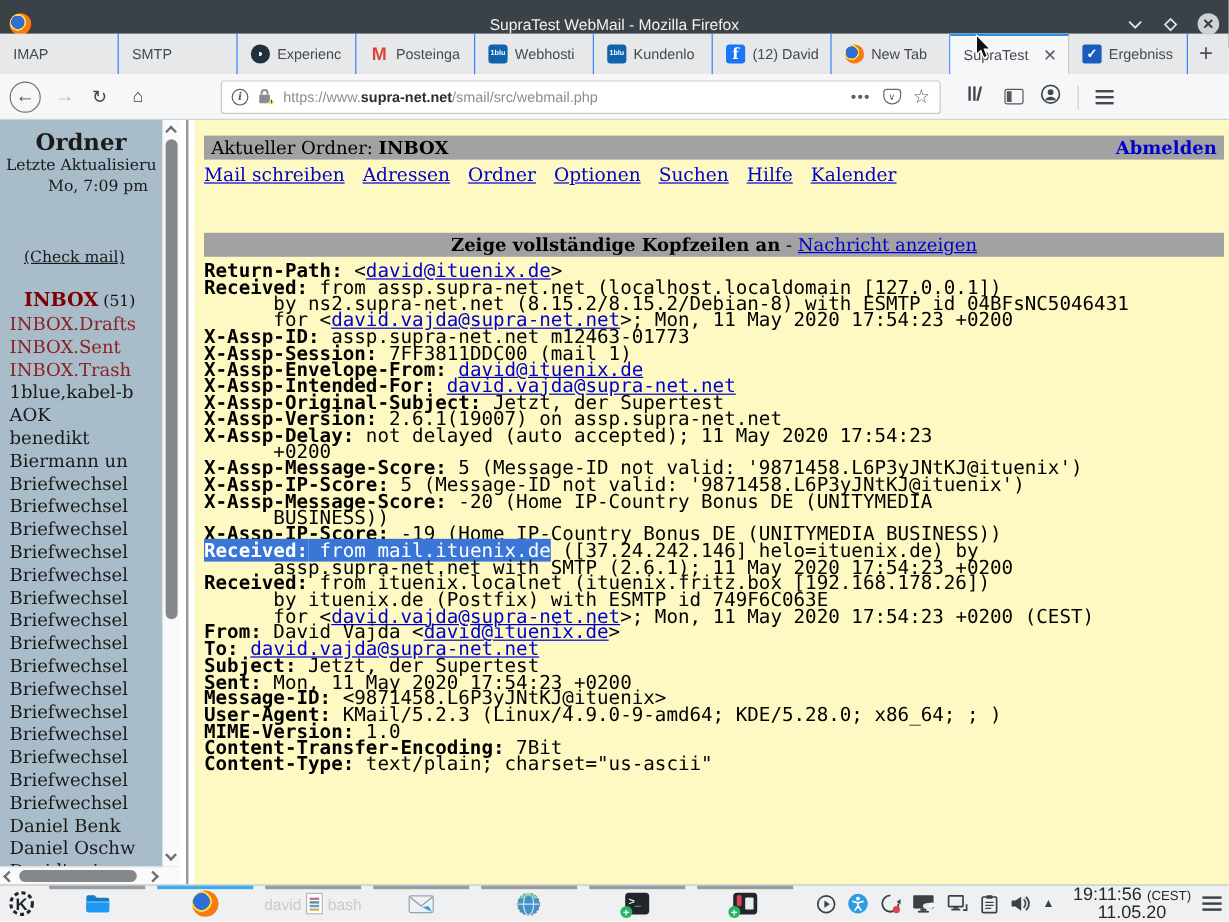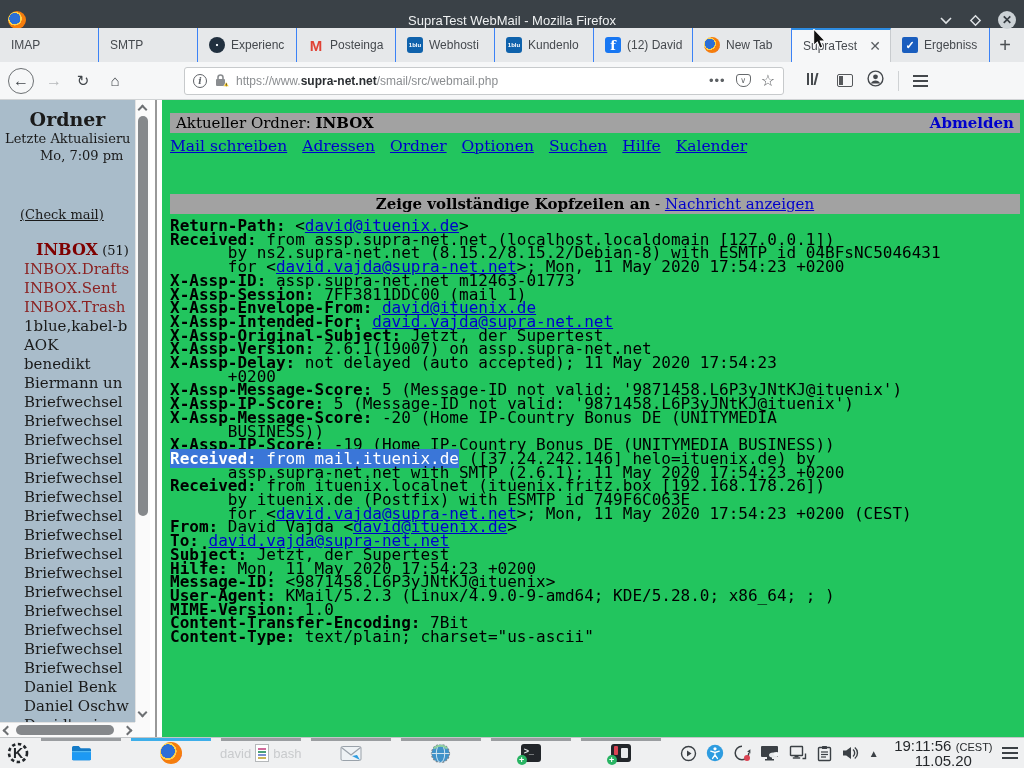--- a/index.html
+++ b/index.html
@@ -51,40 +51,40 @@
 .sidebar-toggle { width:16px; height:13px; border:1.8px solid #55585b; border-radius:2px; position:relative; }
 .sidebar-toggle::before { content:''; position:absolute; left:1px; top:1px; bottom:1px; width:4px; background:#55585b; }
 
 
 .content { position:absolute; top:100px; bottom:31px; left:0; right:0; display:flex; }
 .sidebar { width:150px; position:relative; background:#a9bcca; flex:0 0 150px; }
 .sidebar-inner { position:absolute; left:0; top:0; right:15px; bottom:15px; overflow:hidden; font-family:"DejaVu Serif",serif; color:#1a1a1a; }
 .sb-title { font-weight:bold; font-size:19px; text-align:center; margin-top:8px; white-space:nowrap; }
 .sb-line { font-size:13px; white-space:nowrap; line-height:17px; }
 .sb-check { text-decoration:underline; }
-.folders { margin-top:17px;margin-left:16px; }
+.folders { margin-top:17px; }
 .folder { font-size:15px; line-height:19px; white-space:nowrap; padding-left:8px; }
 .folder.inbox { color:#7f0000; font-weight:bold; font-size:16px; padding-left:20px; }
 .folder.inbox .fcount { color:#111; font-weight:normal; font-size:13px; }
 .folder.special { color:#8b2222; }
 .vscroll { position:absolute; right:0; top:0; bottom:15px; width:15px; background:#fafafa; border-left:1px solid #e2e2e2; }
 .hscroll { position:absolute; left:0; right:15px; bottom:0; height:15px; background:#fafafa; border-top:1px solid #e2e2e2; }
 .scroll-corner { position:absolute; right:0; bottom:0; width:15px; height:15px; background:#fafafa; }
 .vthumb { position:absolute; left:2px; right:2px; top:16px; height:400px; background:#85888b; border-radius:5px; }
 .hthumb { position:absolute; top:2px; bottom:2px; left:16px; width:98px; background:#85888b; border-radius:5px; }
 .chev { position:absolute; width:7px; height:7px; border:solid #6d7073; border-width:0 2px 2px 0; }
 .chev-up { top:6px; left:3px; transform:rotate(-135deg); }
 .chev-dn { bottom:6px; left:3px; transform:rotate(45deg); }
 .chev-lf { left:4px; top:4px; transform:rotate(135deg); }
 .chev-rt { right:4px; top:4px; transform:rotate(-45deg); }
 .frame-divider { width:12px; background:#fff; position:relative; flex:0 0 12px; }
 .frame-divider::after { content:''; position:absolute; left:5px; top:0; bottom:0; width:2px; background:#999; }
 
 
-.main { flex:1; background:#22c55e; padding:13px 4px 0 8px; overflow:hidden; font-family:"DejaVu Serif",serif; }
+.main { flex:1; background:#fef9c3; padding:13px 4px 0 8px; overflow:hidden; font-family:"DejaVu Serif",serif; }
 .folder-bar { height:20px; background:#a2a2a2; display:flex; align-items:center; justify-content:space-between; padding:0 6px; font-size:15px; color:#000; }
 .folder-bar b { font-weight:bold; }
 .logout { color:#0000cc; font-weight:bold; }
 .menu-row { margin-top:4px; display:flex; gap:15px; font-size:15.5px; }
 .menu-row a, .wlink { color:#0000cc; text-decoration:underline; cursor:pointer; }
 .headers-bar { margin-top:39px; height:20px; background:#a2a2a2; text-align:center; font-size:15px; line-height:20px; color:#000; }
 .headers-bar b { font-weight:bold; }
 .headers { margin-top:5px; font-family:"DejaVu Sans Mono",monospace; font-size:16px; line-height:13.7px; color:#000; }
 .hline { white-space:pre; }
 .hb { font-weight:bold; }
@@ -317,21 +317,21 @@
         <div class="hline"><span>      BUSINESS))</span></div>
         <div class="hline"><span class="hb">X-Assp-IP-Score:</span><span> -19 (Home IP-Country Bonus DE (UNITYMEDIA BUSINESS))</span></div>
         <div class="hline"><span class="hb sel">Received:</span><span class="sel"> from mail.ituenix.de</span><span> ([37.24.242.146] helo=ituenix.de) by</span></div>
         <div class="hline"><span>      assp.supra-net.net with SMTP (2.6.1); 11 May 2020 17:54:23 +0200</span></div>
         <div class="hline"><span class="hb">Received:</span><span> from ituenix.localnet (ituenix.fritz.box [192.168.178.26])</span></div>
         <div class="hline"><span>      by ituenix.de (Postfix) with ESMTP id 749F6C063E</span></div>
         <div class="hline"><span>      for &lt;</span><span class="hlink">david.vajda@supra-net.net</span><span>&gt;; Mon, 11 May 2020 17:54:23 +0200 (CEST)</span></div>
         <div class="hline"><span class="hb">From:</span><span> David Vajda &lt;</span><span class="hlink">david@ituenix.de</span><span>&gt;</span></div>
         <div class="hline"><span class="hb">To:</span><span> </span><span class="hlink">david.vajda@supra-net.net</span></div>
         <div class="hline"><span class="hb">Subject:</span><span> Jetzt, der Supertest</span></div>
-        <div class="hline"><span class="hb">Hilfe:</span><span> Mon, 11 May 2020 17:54:23 +0200</span></div>
+        <div class="hline"><span class="hb">Sent:</span><span> Mon, 11 May 2020 17:54:23 +0200</span></div>
         <div class="hline"><span class="hb">Message-ID:</span><span> &lt;9871458.L6P3yJNtKJ@ituenix&gt;</span></div>
         <div class="hline"><span class="hb">User-Agent:</span><span> KMail/5.2.3 (Linux/4.9.0-9-amd64; KDE/5.28.0; x86_64; ; )</span></div>
         <div class="hline"><span class="hb">MIME-Version:</span><span> 1.0</span></div>
         <div class="hline"><span class="hb">Content-Transfer-Encoding:</span><span> 7Bit</span></div>
         <div class="hline"><span class="hb">Content-Type:</span><span> text/plain; charset="us-ascii"</span></div>
       </div>
   </div>
 </div>
 
 <div class="taskbar">

